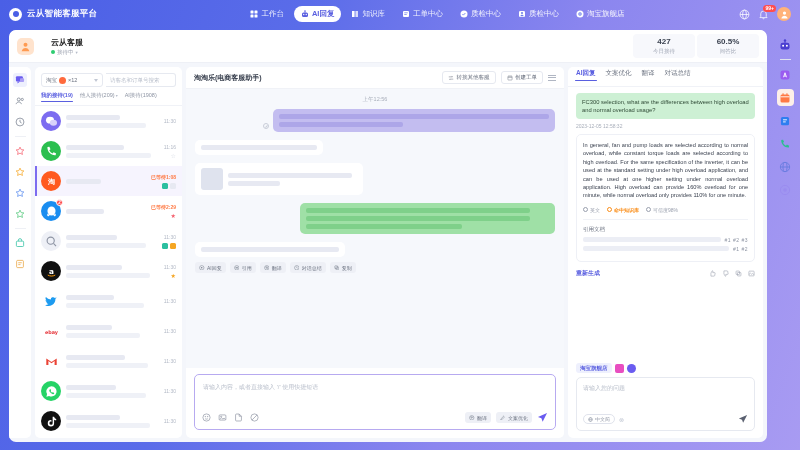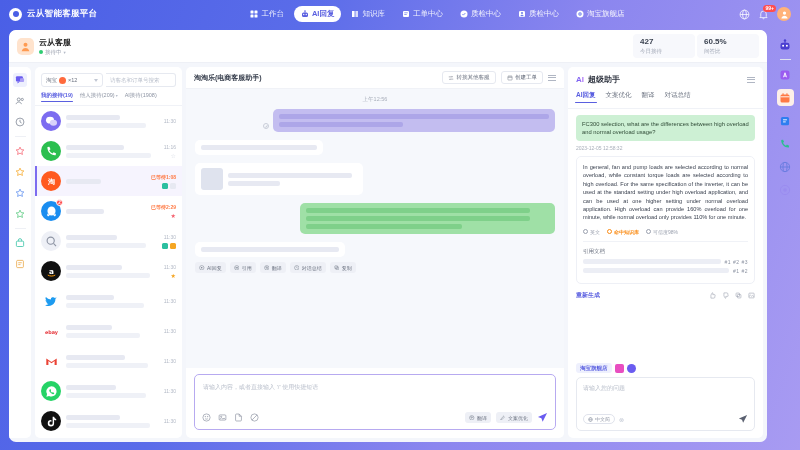--- a/index.html
+++ b/index.html
@@ -66,37 +66,37 @@
     background: #f4f6fb; border-radius: 7px; overflow: hidden;
     display: flex; flex-direction: column;
   }
 
   
   .statbar {
     height: 33px; background: #fff; border-radius: 7px 7px 0 0;
     display: flex; align-items: center; padding: 0 8px; flex: none;
     border-bottom: 1px solid #eef0f6;
   }
-  .agent { display: flex; align-items: center; gap: 5px; }
+  .agent { display: flex; align-items: center; gap: 17px; }
   .agent-av {
     width: 17px; height: 17px; border-radius: 5px; background: #ffe3cd;
     display: flex; align-items: center; justify-content: center;
   }
   .agent-av svg { width: 11px; height: 11px; display: block; }
   .agent-name { font-size: 8px; font-weight: bold; color: #222; }
   .agent-status { display: flex; align-items: center; gap: 2px; margin-top: 1px; }
   .dot-on { width: 4px; height: 4px; border-radius: 50%; background: #2ecc71; }
   .agent-status-txt { font-size: 5.5px; color: #9aa0ae; }
   .caret { font-size: 4.5px; color: #b5bbc8; }
 
   .stats { margin-left: auto; display: flex; align-items: center; gap: 2px; }
   .stat {
     min-width: 62px; padding: 3px 7px; border-radius: 4px;
   }
-  .stat.tint { background: #f7f8fc; }
+  .stat.tint { background: #f7f8fc; text-align: center; }
   .stat-val { font-size: 8px; color: #3b4250; font-weight: bold; line-height: 10px; }
   .stat-lbl { font-size: 5.5px; color: #a2a8b6; margin-top: 1px; }
 
   
   .main { flex: 1; display: flex; min-height: 0; padding: 4px 4px 4px 0; gap: 4px; }
 
   
   .rail {
     width: 22px; background: #fff; border-radius: 0 5px 5px 0;
     display: flex; flex-direction: column; align-items: center;
@@ -912,29 +912,20 @@
                   <svg viewBox="0 0 16 16" fill="#6a5cf0">
                     <path d="M14.6 1.6L1.4 7.2l5 1.8 1.8 5z"></path>
                   </svg>
                 </span>
             </span>
           </div>
         </div>
       </div>
 
       <div class="ai">
-        <div class="ai-head">
-          <span class="ai-logo">AI</span>
-          <span class="ai-title">超级助手</span>
-          <span class="menu-ic">
-              <i></i>
-              <i></i>
-              <i></i>
-            </span>
-        </div>
         <div class="ai-tabs">
           <span class="aitab active">AI回复</span>
           <span class="aitab">文案优化</span>
           <span class="aitab">翻译</span>
           <span class="aitab">对话总结</span>
         </div>
 
         <div class="ai-body">
           <div class="q-bub">FC300 selection, what are the differences between high overload and normal overload usage?</div>
           <div class="q-time">2023-12-05 12:58:32</div>

